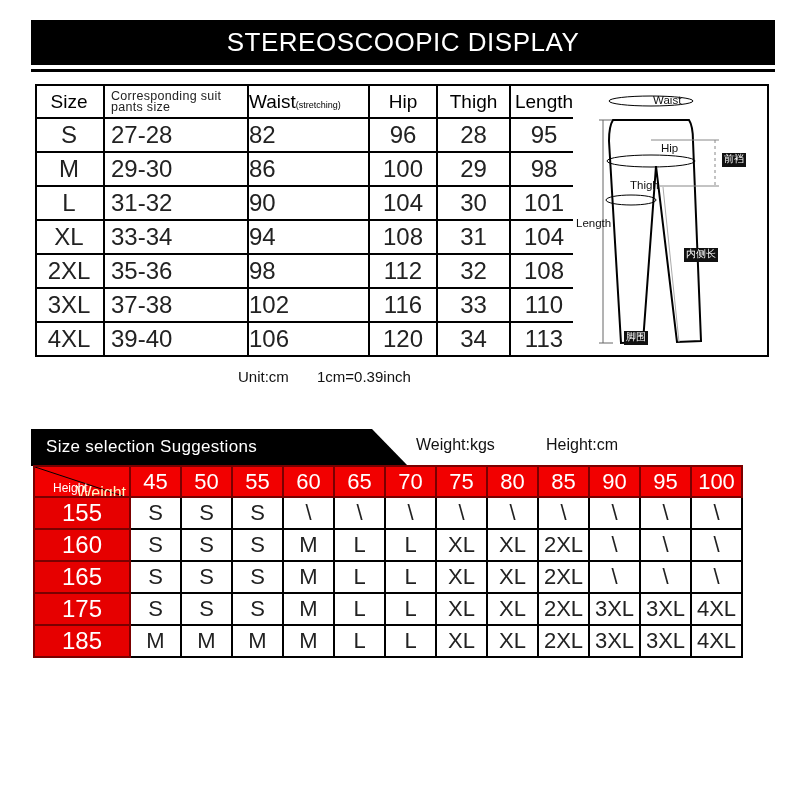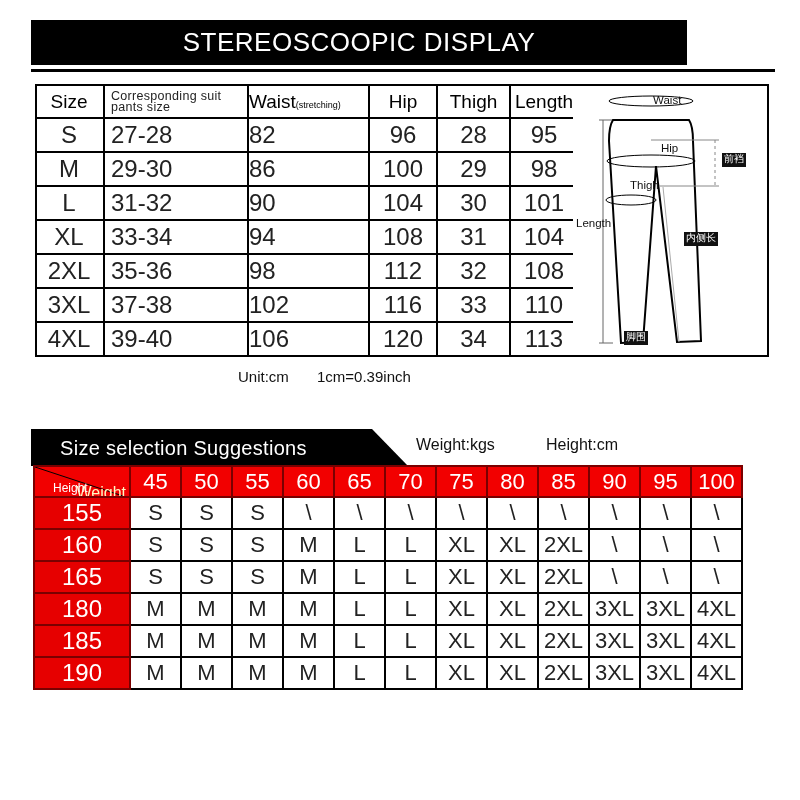--- a/index.html
+++ b/index.html
@@ -1,18 +1,18 @@
 <!DOCTYPE html>
 <html><head>
 <meta charset="utf-8">
 <style>
   html, body { margin:0; padding:0; background:#ffffff; }
   body { width:800px; height:800px; position:relative; overflow:hidden;
          font-family:"Liberation Sans", "DejaVu Sans", sans-serif; color:#1a1a1a; }
-  .title-bar { position:absolute; left:31px; top:20px; width:656px; height:45px; background:#000;
+  .title-bar { position:absolute; left:31px; top:20px; width:744px; height:45px; background:#000;
                color:#fff; font-size:26px; display:flex; align-items:center; justify-content:center;
                letter-spacing:0.5px; }
   .title-underline { position:absolute; left:31px; top:69px; width:744px; height:3px; background:#000; }
 
   
   .size-table { position:absolute; left:35px; top:84px; border-collapse:collapse; }
   .size-table td { border:2px solid #000; padding:0; height:32px; font-size:24px; color:#222; }
   .size-table tr.hdr td { height:31px; font-size:19px; color:#000; }
   .size-table td.c-size { width:64px; text-align:center; padding-right:2px; }
   .size-table td.c-suit { width:136px; text-align:left; padding-left:6px; }
@@ -26,21 +26,21 @@
   .diagram { position:absolute; left:573px; top:84px; width:194px; height:269px; border:2px solid #000; border-left:none; background:#fff; }
   .diagram svg { position:absolute; left:0; top:0; }
   .dlabel { position:absolute; font-size:11.5px; color:#111; }
   .cnbox { position:absolute; background:#111; color:#fff; font-size:10px; padding:1px 2px; line-height:12px;font-family:Liberation Mono, monospace; }
 
   .units { position:absolute; top:368px; left:238px; font-size:15px; color:#111; }
   .units span { margin-right:24px; }
 
   
   .tab { position:absolute; left:31px; top:429px; width:380px; height:37px; }
-  .tab-text { position:absolute; left:60px; top:437px; color:#fff; font-size:20px; letter-spacing:0.3px; }
+  .tab-text { position:absolute; left:46px; top:437px; color:#fff; font-size:17px; letter-spacing:0.3px; }
   .legend { position:absolute; top:436px; font-size:16px; color:#111; }
 
   .sug-table { position:absolute; left:33px; top:465px; border-collapse:collapse; }
   .sug-table td { border:2px solid #000; padding:0; height:30px; text-align:center; font-size:22px; color:#222; width:49px; }
   .sug-table tr.hdr td { background:#f20000; color:#fff; border-color:#7a0000; height:29px; }
   .sug-table td.h { background:#e60000; color:#fff; width:94px; font-size:24px; border-color:#7a0000; }
   .sug-table td.corner { position:relative; width:94px; background:#f20000; overflow:hidden; }
   .corner-w { position:absolute; right:3px; top:1px; font-size:16px; color:#fef9c3;margin-top:16px; }
   .corner-h { position:absolute; left:18px; bottom:1px; font-size:12px; color:#fff; }
 </style>
@@ -145,21 +145,21 @@
     <line x1="86" y1="100" x2="146" y2="100" stroke="#888" stroke-width="1"></line>
     <line x1="142" y1="54" x2="142" y2="100" stroke="#888" stroke-width="1" stroke-dasharray="3,3"></line>
 
     <line x1="90" y1="101" x2="106" y2="256" stroke="#aaa" stroke-width="1"></line>
   </svg>
   <span class="dlabel" style="left:80px;top:8px;">Waist</span>
   <span class="dlabel" style="left:88px;top:56px;">Hip</span>
   <span class="dlabel" style="left:57px;top:93px;">Thigh</span>
   <span class="dlabel" style="left:3px;top:131px;">Length</span>
   <span class="cnbox" style="left:149px;top:67px;">前裆</span>
-  <span class="cnbox" style="left:111px;top:146px;">内侧长</span>
+  <span class="cnbox" style="left:111px;top:162px;">内侧长</span>
   <span class="cnbox" style="left:51px;top:245px;">脚围</span>
 </div>
 
 <div class="units">
   <span>Unit:cm</span>
   <span>1cm=0.39inch</span>
 </div>
 
 <svg class="tab" width="380" height="37">
   <polygon points="0,0 341,0 377,37 0,37" fill="#000"></polygon>
@@ -232,51 +232,36 @@
         <td>L</td>
         <td>L</td>
         <td>XL</td>
         <td>XL</td>
         <td>2XL</td>
         <td>\</td>
         <td>\</td>
         <td>\</td>
       </tr>
       <tr>
-        <td class="h">180</td>
-        <td>M</td>
-        <td>M</td>
-        <td>M</td>
+        <td class="h">175</td>
+        <td>S</td>
+        <td>S</td>
+        <td>S</td>
         <td>M</td>
         <td>L</td>
         <td>L</td>
         <td>XL</td>
         <td>XL</td>
         <td>2XL</td>
         <td>3XL</td>
         <td>3XL</td>
         <td>4XL</td>
       </tr>
       <tr>
         <td class="h">185</td>
-        <td>M</td>
-        <td>M</td>
-        <td>M</td>
-        <td>M</td>
-        <td>L</td>
-        <td>L</td>
-        <td>XL</td>
-        <td>XL</td>
-        <td>2XL</td>
-        <td>3XL</td>
-        <td>3XL</td>
-        <td>4XL</td>
-      </tr>
-      <tr>
-        <td class="h">190</td>
         <td>M</td>
         <td>M</td>
         <td>M</td>
         <td>M</td>
         <td>L</td>
         <td>L</td>
         <td>XL</td>
         <td>XL</td>
         <td>2XL</td>
         <td>3XL</td>

